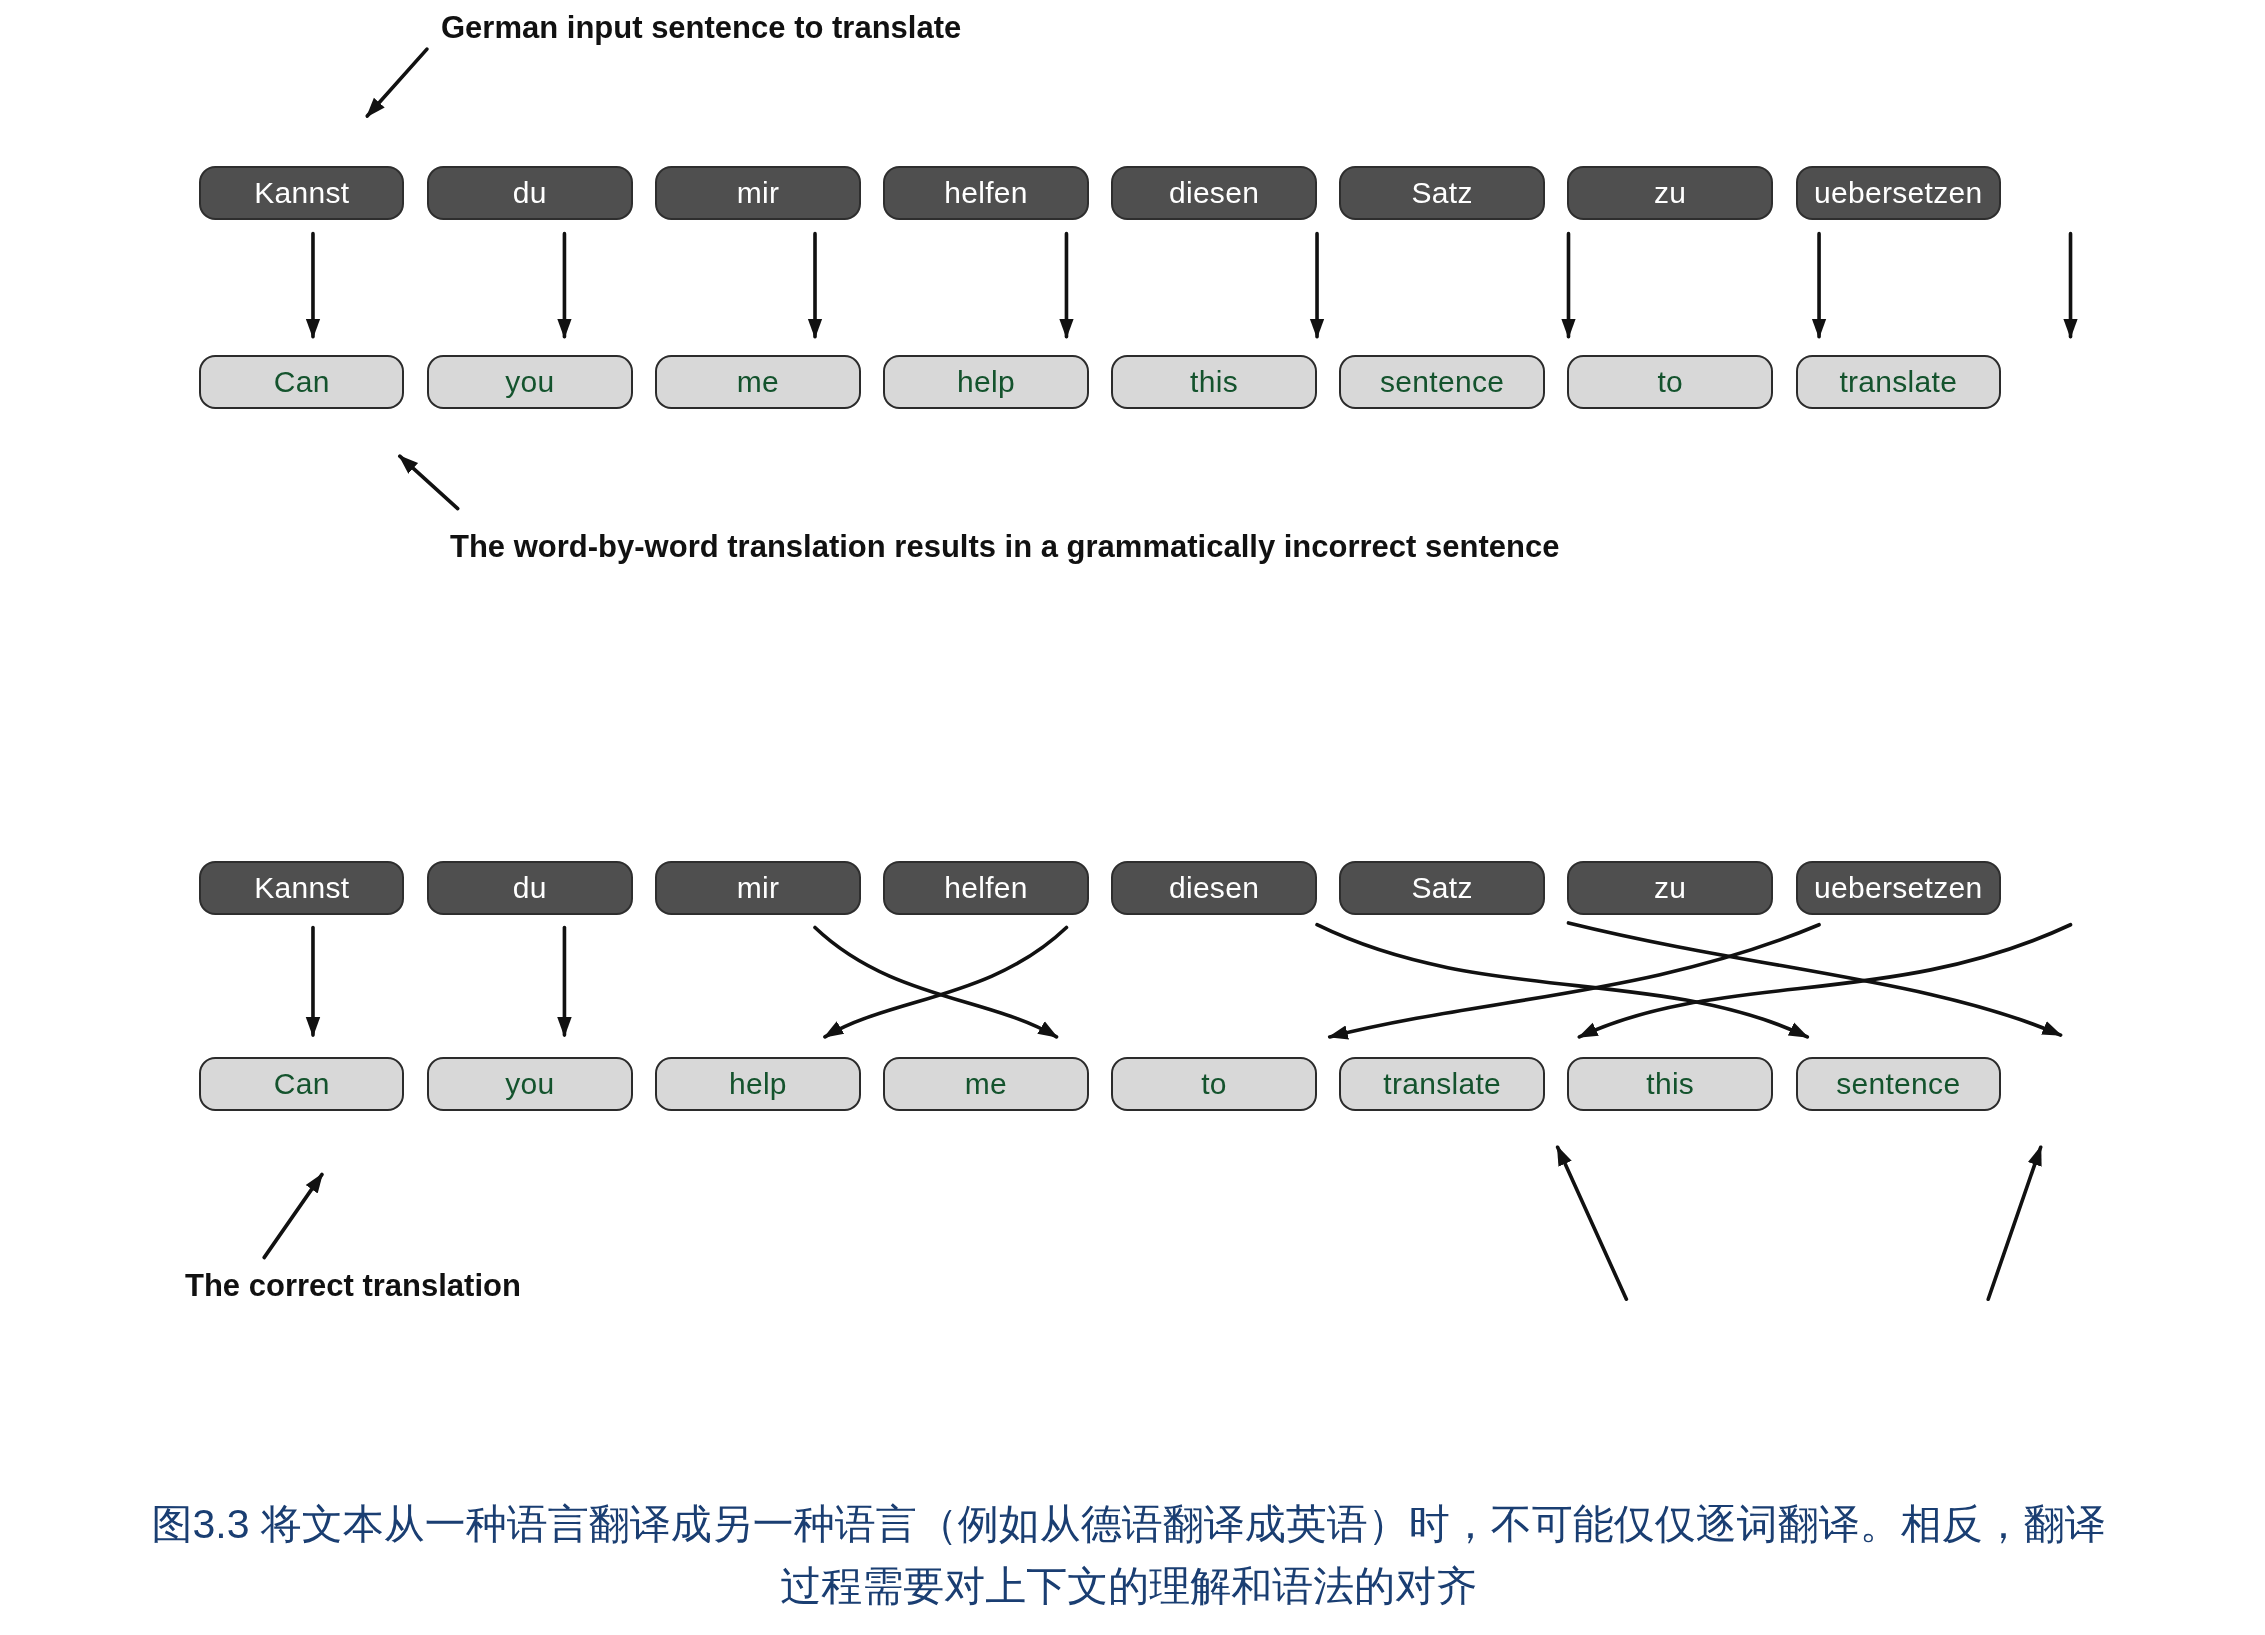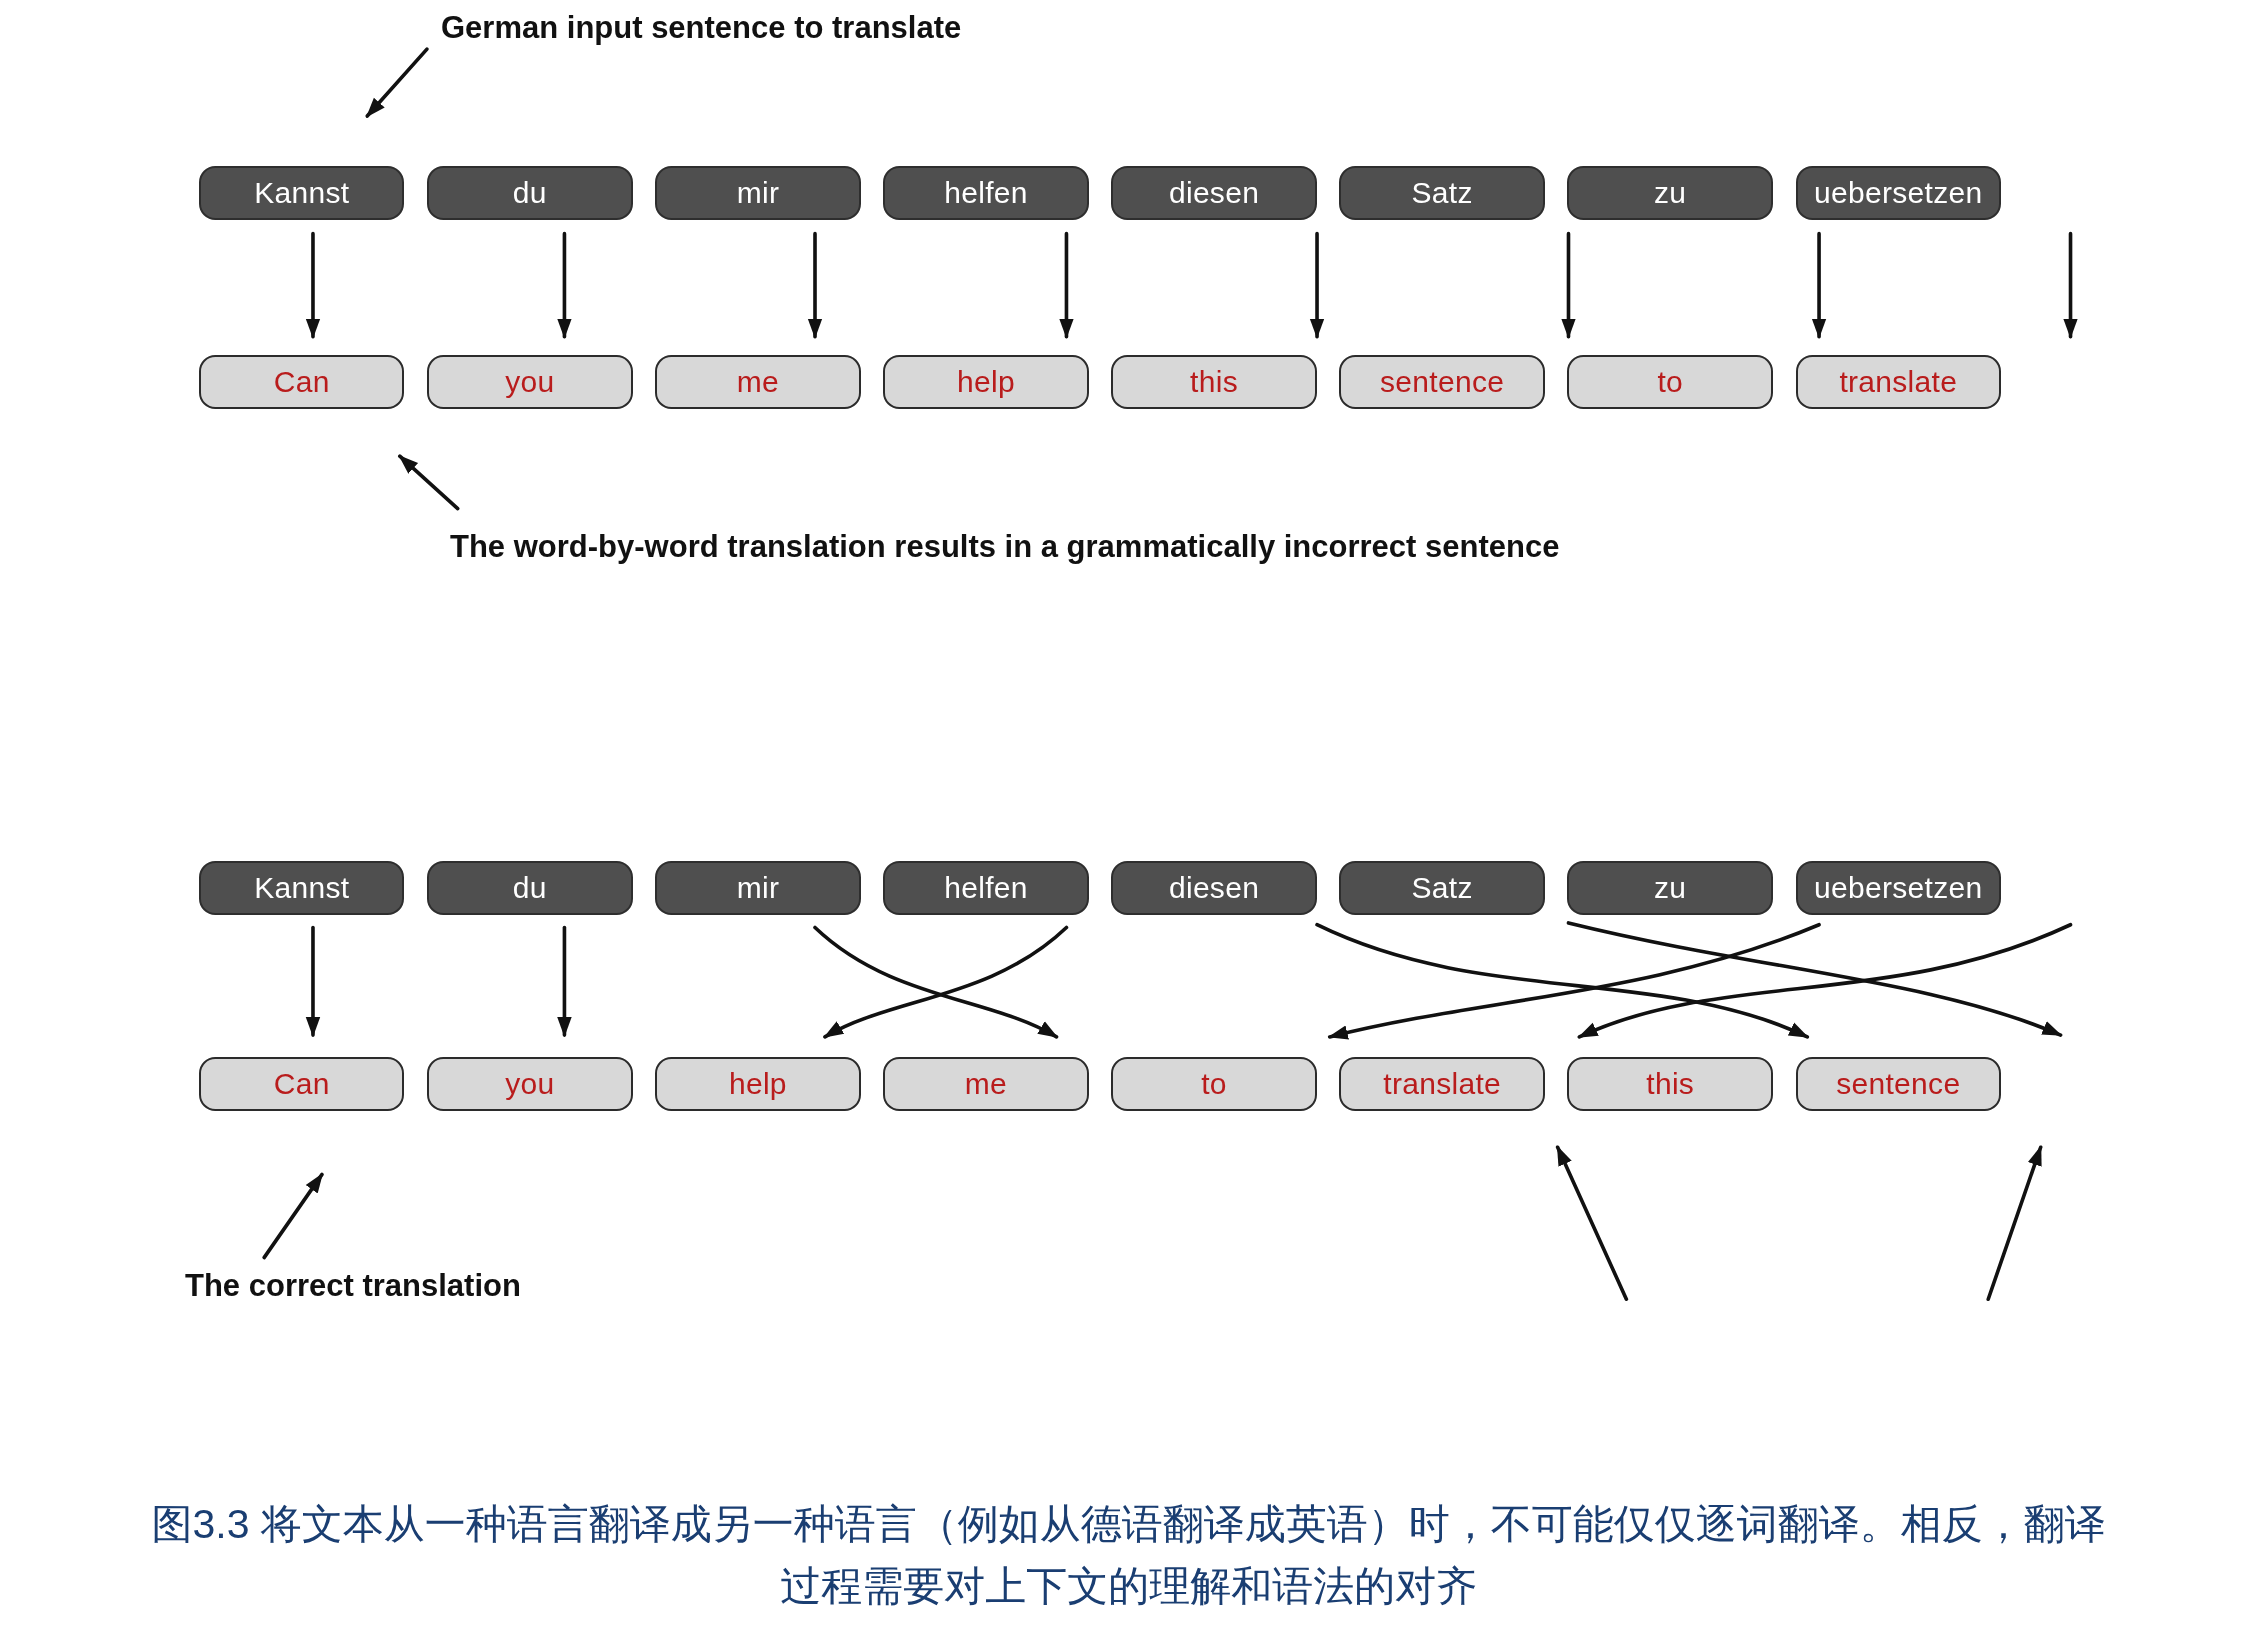--- a/index.html
+++ b/index.html
@@ -32,21 +32,21 @@
     display:flex;align-items:center;justify-content:center;
     font-size:30px;letter-spacing:0.3px;white-space:nowrap;
   }
   .pill.dark{
     background:var(--dark-pill-bg);
     color:var(--dark-pill-text);
     border:2.7px solid var(--dark-pill-border);
   }
   .pill.light{
     background:var(--light-pill-bg);
-    color:#b91c1c;
+    color:#14532d;
     border:2.7px solid var(--pill-border);
   }
   .annotation{
     position:absolute;
     font-weight:700;font-size:31px;color:var(--annotation-color);
     line-height:1.35;
   }
   .annotation.center{text-align:center;}
   .caption{
     position:absolute;left:7.2px;top:1494px;width:2243px;

